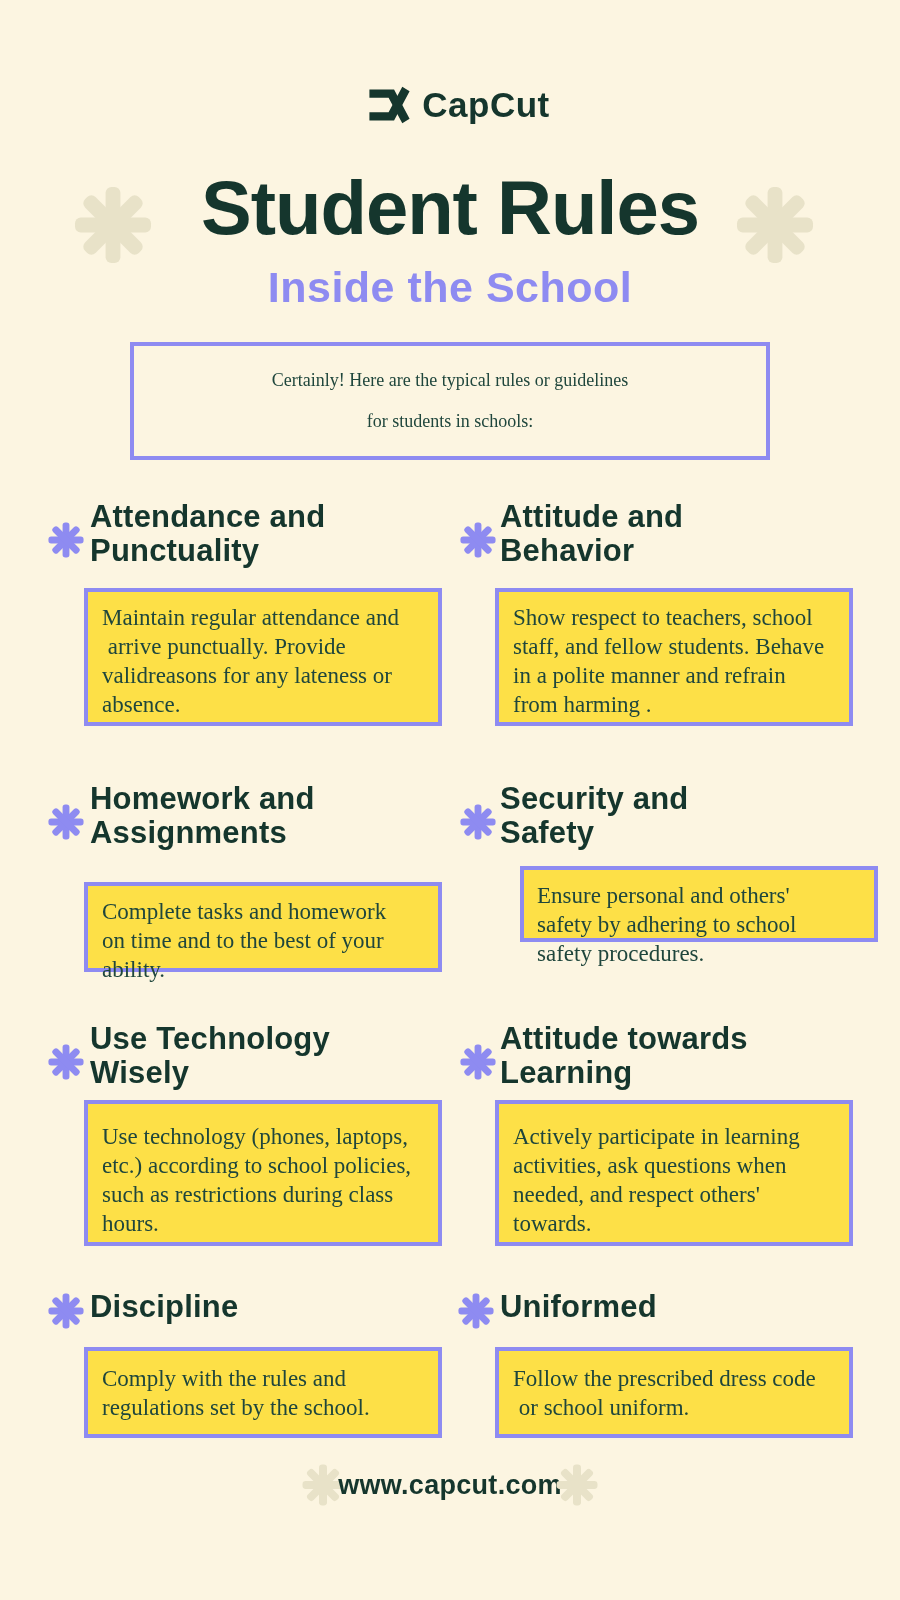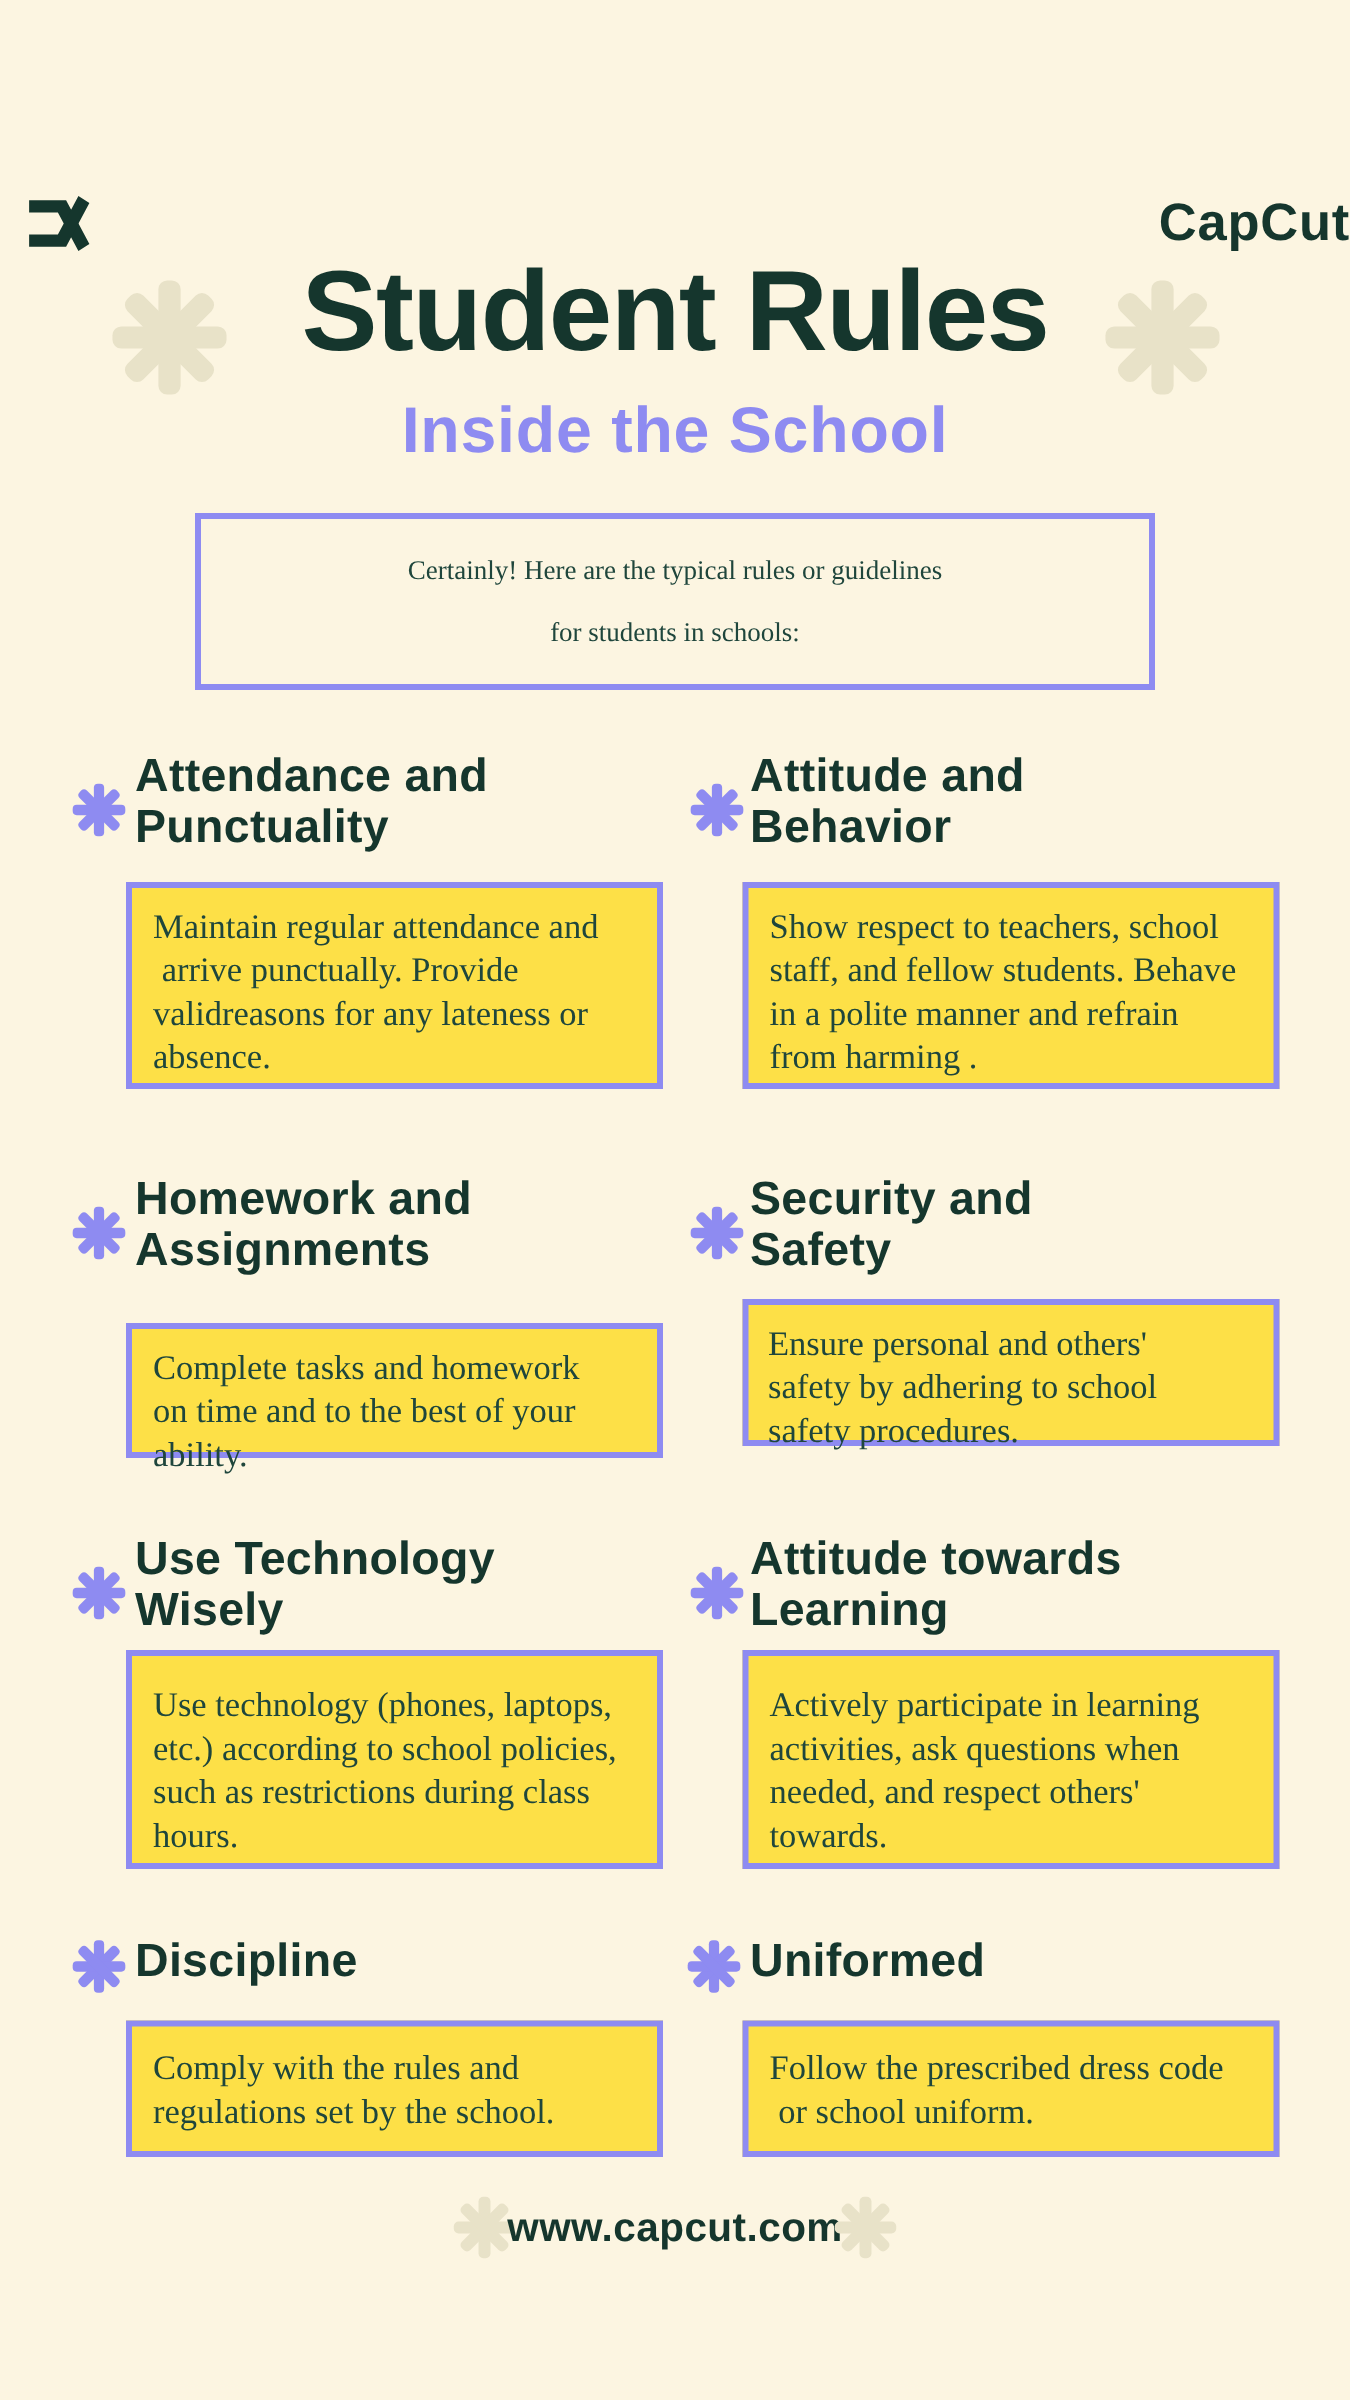--- a/index.html
+++ b/index.html
@@ -1,20 +1,20 @@
 <!DOCTYPE html>
 <html><head>
 <meta charset="utf-8">
 <style>
   html,body{margin:0;padding:0;}
   .page{position:relative;width:900px;height:1600px;background:#fcf5e1;overflow:hidden;
         font-family:"Liberation Sans",sans-serif;}
 
   
-  .logo{position:absolute;top:84px;left:16px;right:0;display:flex;justify-content:space-between;align-items:center;gap:9px;margin-top:44px;}
+  .logo{position:absolute;top:84px;left:16px;right:0;display:flex;justify-content:center;align-items:center;gap:9px;}
   .logo svg{width:47px;height:42px;display:block;}
   .logo-text{font-weight:800;font-size:35px;color:#15362d;letter-spacing:.5px;}
 
   
   .ast{display:block;}
   .deco{position:absolute;color:#e8e2c8;}
   .deco-left{left:74px;top:186px;width:78px;height:78px;}
   .deco-right{left:736px;top:186px;width:78px;height:78px;}
 
   
@@ -34,21 +34,21 @@
   .head{position:absolute;font-weight:700;font-size:31px;line-height:34px;color:#15362d;
         white-space:pre-wrap;letter-spacing:.2px;}
   .bullet{position:absolute;width:36px;height:36px;color:#8e8bf1;}
   .box{position:absolute;width:358px;border:4px solid #8e8bf1;box-sizing:border-box;
        font-family:"Liberation Serif",serif;font-size:23px;line-height:29px;color:#1f463c;
        white-space:pre-wrap;padding:11px 8px 0 14px;background:#fde047;}
 
   .h-s1{left:90px;top:500px;}  .b-s1{left:48px;top:522px;}  .x-s1{left:84px;top:588px;height:138px;}
   .h-s2{left:500px;top:500px;} .b-s2{left:460px;top:522px;} .x-s2{left:495px;top:588px;height:138px;}
   .h-s3{left:90px;top:782px;}  .b-s3{left:48px;top:804px;}  .x-s3{left:84px;top:866px;height:90px;margin-top:16px;}
-  .h-s4{left:500px;top:782px;} .b-s4{left:460px;top:804px;} .x-s4{left:495px;top:866px;height:98px;padding-left:13px;}
+  .h-s4{left:500px;top:782px;} .b-s4{left:460px;top:804px;} .x-s4{left:520px;top:866px;height:76px;padding-left:13px;}
   .h-s5{left:90px;top:1022px;} .b-s5{left:48px;top:1044px;} .x-s5{left:84px;top:1100px;height:146px;padding-top:18px;}
   .h-s6{left:500px;top:1022px;}.b-s6{left:460px;top:1044px;}.x-s6{left:495px;top:1100px;height:146px;padding-top:18px;}
   .h-s7{left:90px;top:1290px;} .b-s7{left:48px;top:1293px;} .x-s7{left:84px;top:1347px;height:91px;padding-top:13px;}
   .h-s8{left:500px;top:1290px;}.b-s8{left:458px;top:1293px;}.x-s8{left:495px;top:1347px;height:91px;padding-top:13px;}
 
   
   .footer{position:absolute;top:1464px;left:0;right:0;display:flex;justify-content:center;align-items:center;}
   .footer .f-ast{width:42px;height:42px;color:#e8e2c8;}
   .footer .f-ast.l{margin-right:-6px;}
   .footer .f-ast.r{margin-left:-6px;}

